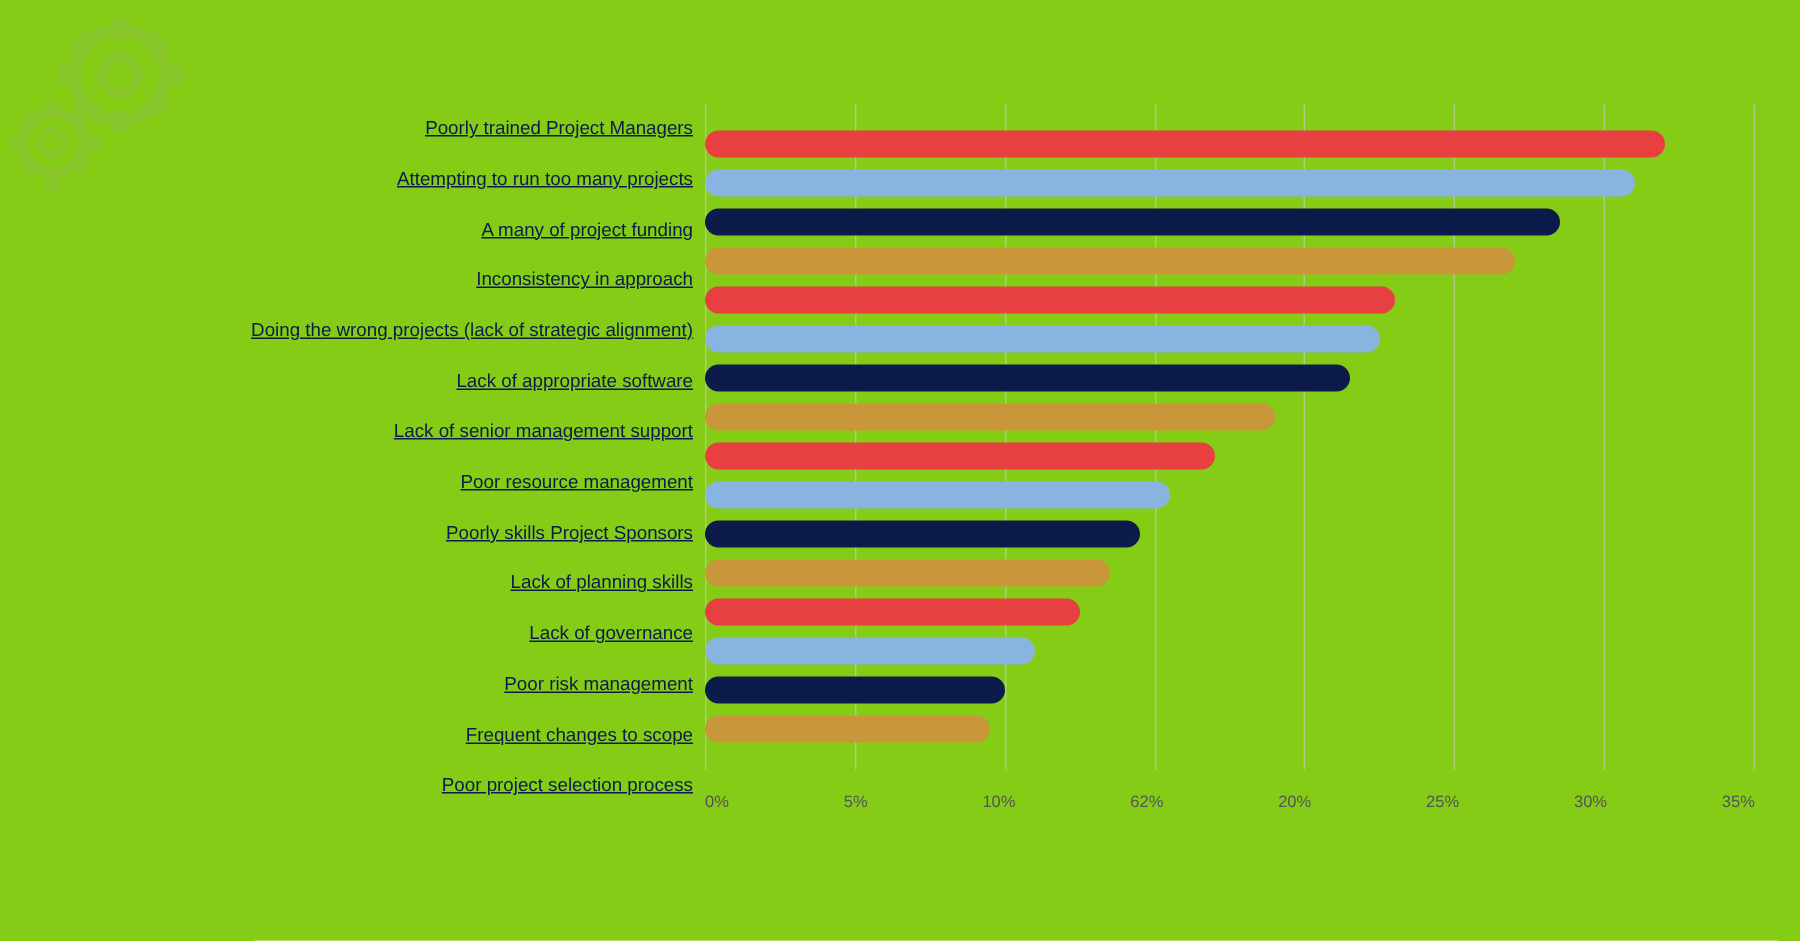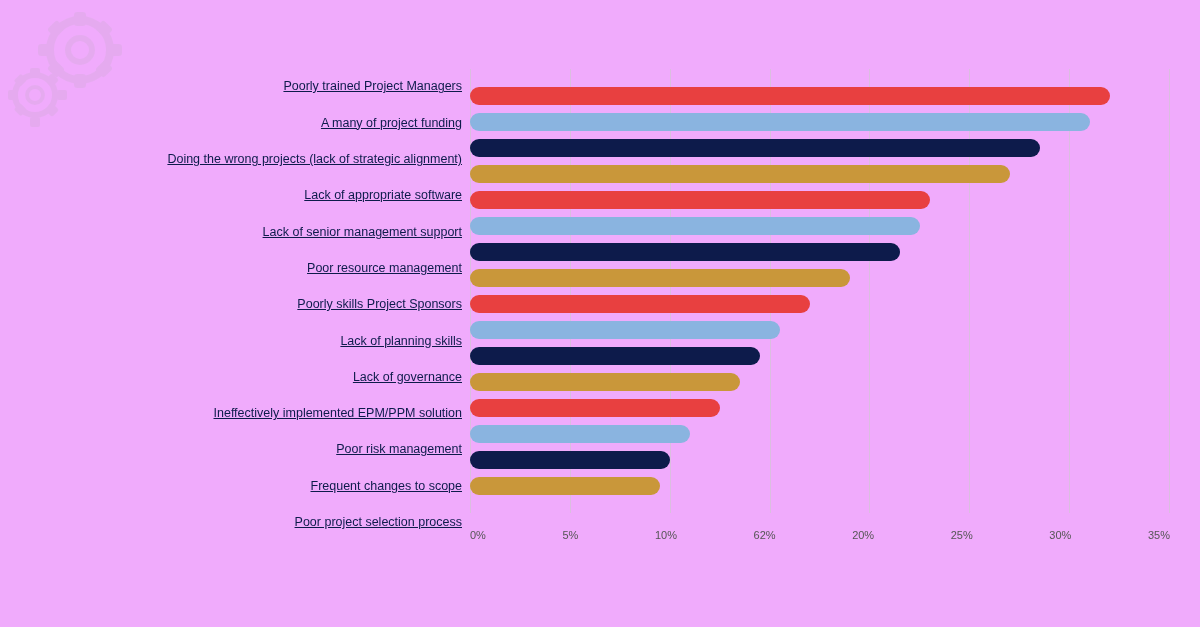--- a/index.html
+++ b/index.html
@@ -8,21 +8,21 @@
       background: #ffffff;
       width: 1200px;
       height: 627px;
       overflow: hidden;
       position: relative;
     }
 
     .chart-container {
       width: 1200px;
       height: 627px;
-      background: #f0abfc;
+      background: #84cc16;
       position: relative;
       padding: 20px 30px 50px 10px;
     }
 
     
     .gear-decoration {
       position: absolute;
       top: 0;
       left: 0;
       width: 180px;
@@ -178,29 +178,30 @@
     <div class="chart-title">
       <span></span><br>
       <span></span>
     </div>
   </div>
 
   <div class="chart-body">
 
     <div class="labels-col" id="labels-col">
         <div class="label-item">Poorly trained Project Managers</div>
+        <div class="label-item">Attempting to run too many projects</div>
         <div class="label-item">A many of project funding</div>
+        <div class="label-item">Inconsistency in approach</div>
         <div class="label-item">Doing the wrong projects (lack of strategic alignment)</div>
         <div class="label-item">Lack of appropriate software</div>
         <div class="label-item">Lack of senior management support</div>
         <div class="label-item">Poor resource management</div>
         <div class="label-item">Poorly skills Project Sponsors</div>
         <div class="label-item">Lack of planning skills</div>
         <div class="label-item">Lack of governance</div>
-        <div class="label-item">Ineffectively implemented EPM/PPM solution</div>
         <div class="label-item">Poor risk management</div>
         <div class="label-item">Frequent changes to scope</div>
         <div class="label-item">Poor project selection process</div>
       </div>
 
     <div class="bars-col" id="bars-col">
       <div class="grid-lines" id="grid-lines">
           <div class="grid-line"></div>
           <div class="grid-line"></div>
           <div class="grid-line"></div>

